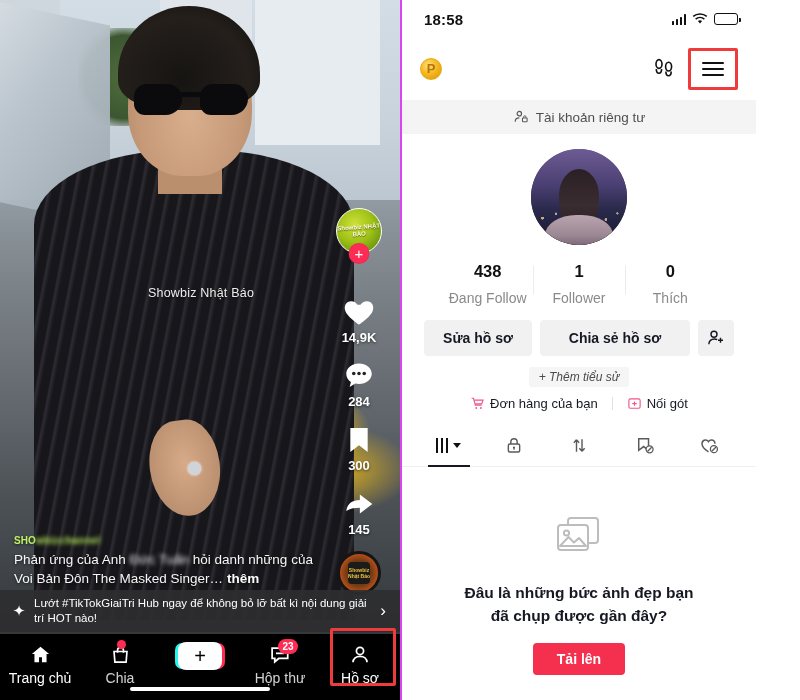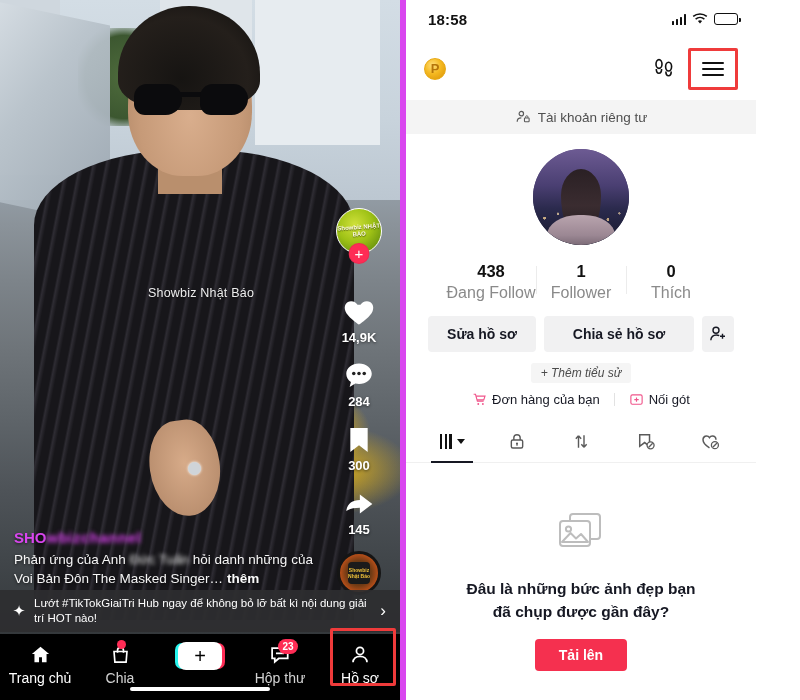--- a/index.html
+++ b/index.html
@@ -138,21 +138,21 @@
     width: 22px; height: 22px; border-radius: 4px; background: #1b1b1b;
     font-size: 5px; color:#f0c23a; display:flex; align-items:center; justify-content:center;
     text-align:center; line-height:6px; font-weight:700;
   }
 
   
   .caption-wrap {
     position: absolute; left: 0; bottom: 104px; width: 330px; padding: 0 14px 8px 14px;
   }
   .cap-user {
-    color: #d946ef; font-size: 15px; font-weight: 700; margin-bottom: 4px;
+    color: #bef264; font-size: 10px; font-weight: 700; margin-bottom: 4px;
     text-shadow: 0 1px 3px rgba(0,0,0,.65);
     filter: blur(.2px);
   }
   .cap-user .blurred { filter: blur(2.2px); letter-spacing: .5px; }
   .cap-text {
     color: rgba(255,255,255,.96); font-size: 13.5px; line-height: 19px;
     text-shadow: 0 1px 3px rgba(0,0,0,.65);
   }
   .cap-more { color: rgba(255,255,255,.98); font-weight: 600; }
 
@@ -214,21 +214,21 @@
     width: 140px; height: 4px; border-radius: 3px; background: #fff;
   }
   .hl-profile {
     position: absolute; right: 4px; bottom: 14px; width: 66px; height: 58px;
     border: 3px solid #ef3b3b; border-radius: 2px; pointer-events: none;
   }
 
   
   .profile-panel {
     position: relative; width: 356px; height: 700px; background: #fff;
-    border-left: 6px solid #d946ef;
+    border-left: 2px solid #d946ef;
   }
   .statusbar {
     height: 38px; display: flex; align-items: center; justify-content: space-between;
     padding: 0 18px 0 22px;
   }
   .sb-time { font-size: 15px; font-weight: 700; color: #111; letter-spacing: .2px; }
   .sb-right { display: flex; align-items: center; gap: 6px; }
   .sig { display: flex; align-items: flex-end; gap: 1.5px; height: 11px; }
   .sig i { display:block; width:2.5px; background:#111; border-radius:.5px; }
   .sig i:nth-child(1){height:4px;} .sig i:nth-child(2){height:6px;}
@@ -299,21 +299,21 @@
   .stats {
     display: flex; justify-content: center; align-items: center;
     margin-top: 17px; padding: 0 40px;
   }
   .stat { flex: 1; text-align: center; position: relative; }
   .stat + .stat::before {
     content: ""; position:absolute; left: 0; top: 4px;
     width: 1px; height: 28px; background: #ececec;
   }
   .stat-num { font-size: 16.5px; font-weight: 700; color: #111; }
-  .stat-lbl { font-size: 16px; color: #8a8a8a; margin-top: 3px; }
+  .stat-lbl { font-size: 14px; color: #8a8a8a; margin-top: 9px; }
 
   .actions {
     display:flex; justify-content:center; gap: 8px; margin-top: 14px; padding: 0 22px;
   }
   .btn-sec {
     background: #f1f1f2; border: none; border-radius: 4px;
     height: 36px; font-size: 14px; color: #161823; font-weight: 600;
     font-family: "Liberation Sans", sans-serif; cursor: pointer;
     display:flex; align-items:center; justify-content:center; padding: 0 18px;
   }

